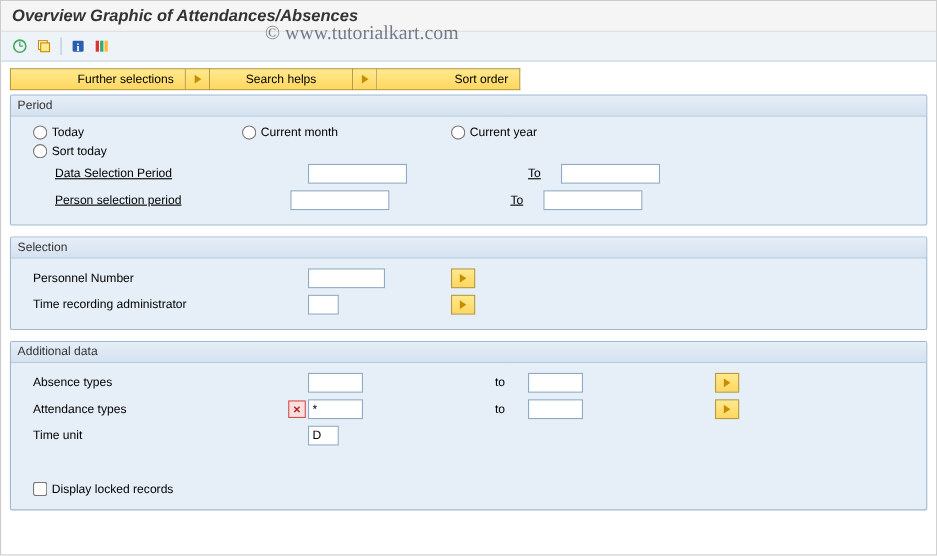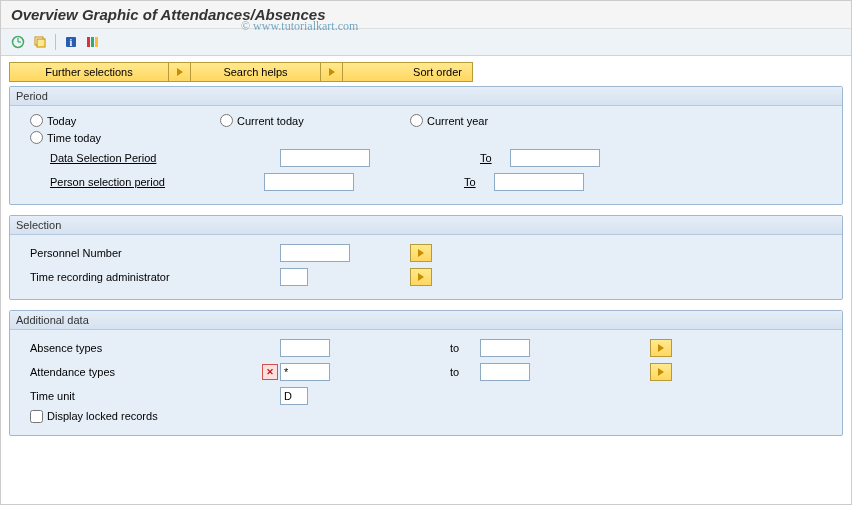--- a/index.html
+++ b/index.html
@@ -52,21 +52,21 @@
   .sap-btn {
     background: linear-gradient(#ffe98e, #ffd760);
     border: 1px solid #b59b3a;
     height: 20px;
     display: flex;
     align-items: center;
     font-size: 11px;
     cursor: pointer;
     padding: 0 10px;
   }
-  .sap-btn.wide { width: 160px; justify-content: center; }
+  .sap-btn.wide { width: 160px; justify-content: flex-end; }
   .sap-btn.arrow-only { width: 22px; padding:0; justify-content: center;}
   .sap-btn + .sap-btn { border-left: none; }
   .arrow-right {
     width:0;height:0;border-top:4px solid transparent;border-bottom:4px solid transparent;border-left:6px solid #c78c00;
   }
   .group {
     margin: 0 8px 10px 8px;
     border: 1px solid #9fb8d1;
     background: #e6eef7;
     border-radius: 2px;
@@ -106,39 +106,39 @@
   input[type=text].inp {
     height: 18px;
     border: 1px solid #8faac5;
     background: #fff;
     font-size: 11px;
     padding: 0 3px;
   }
   .w100 { width: 90px; }
   .w70 { width: 70px; }
   .w30 { width: 28px; }
-  .chk-row { display:flex; gap:4px; padding: 2px 0 2px 10px;}
+  .chk-row { display:flex; align-items:center; gap:4px; padding: 2px 0 2px 10px; margin-top: 28px;}
   .multi-btn {
     width: 22px; height: 18px;
     background: linear-gradient(#ffe98e,#ffd760);
     border:1px solid #b59b3a;
     display:flex;align-items:center;justify-content:center;
     cursor:pointer;
     margin-left: 30px;
   }
   .err-icon {
     width:16px;height:16px;display:inline-flex;align-items:center;justify-content:center;
     background:#ffdede;border:1px solid #d05050;color:#b02020;font-size:9px;font-weight:bold;
   }
   .watermark {
     position: absolute;
     top: 18px;
     left: 240px;
-    font-size: 12px;
-    color: #0369a1;
+    font-size: 18px;
+    color: #0f172a;
     opacity: 0.55;
     pointer-events: none;
     font-family: Georgia, serif;
   }
   .gap-to { width:110px; }
 </style>
 </head>
 <body>
 
 <div class="title-bar">
@@ -198,31 +198,31 @@
 <div class="group">
   <div class="group-title">Period</div>
   <div class="group-body">
     <div class="radio-row">
       <label class="radio-item">
           <input type="radio" name="period" style="">
           <span>Today</span>
         </label>
       <label class="radio-item">
           <input type="radio" name="period" style="">
-          <span>Current today</span>
+          <span>Current month</span>
         </label>
       <label class="radio-item">
           <input type="radio" name="period" style="">
           <span>Current year</span>
         </label>
     </div>
     <div class="radio-row">
       <label class="radio-item">
           <input type="radio" name="period" style="">
-          <span>Time today</span>
+          <span>Sort today</span>
         </label>
     </div>
     <div class="field-row">
       <span class="lbl" style="width:230px">Data Selection Period</span>
       <input type="text" class="inp w100" value="" style="">
       <span class="gap-to"></span>
       <span class="lbl-s" style="width:30px;padding-left:0">To</span>
       <input type="text" class="inp w100" value="" style="">
     </div>
     <div class="field-row">

